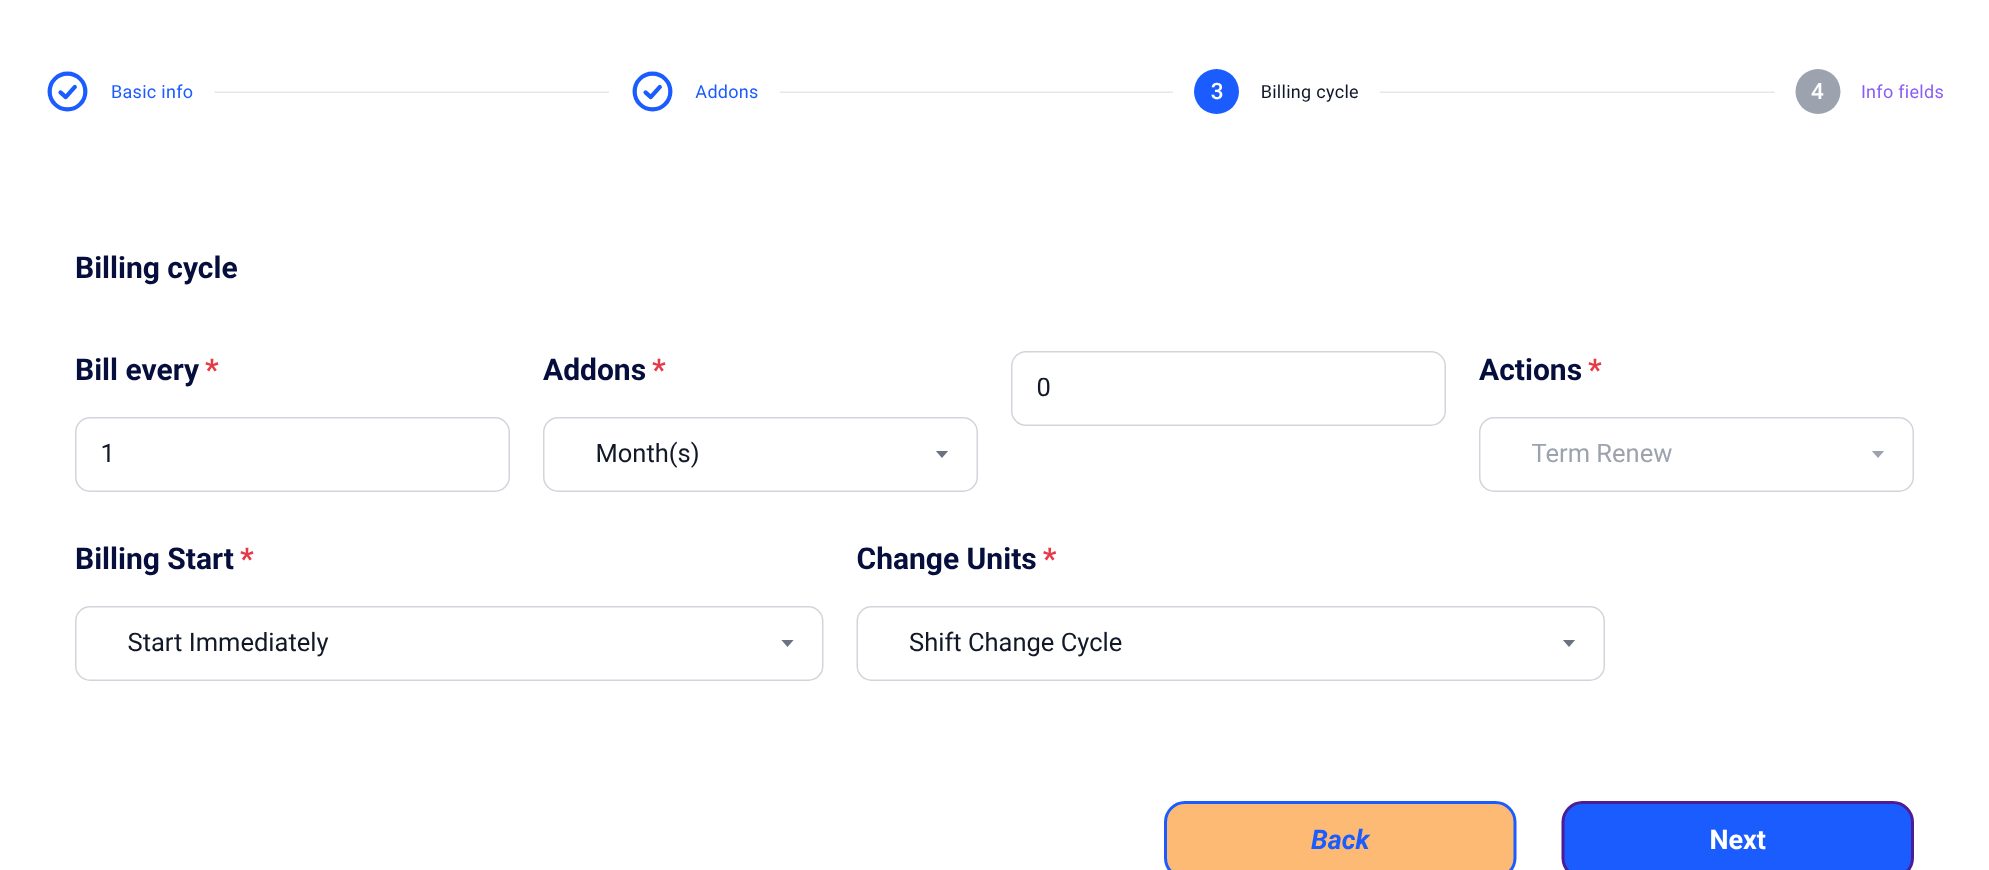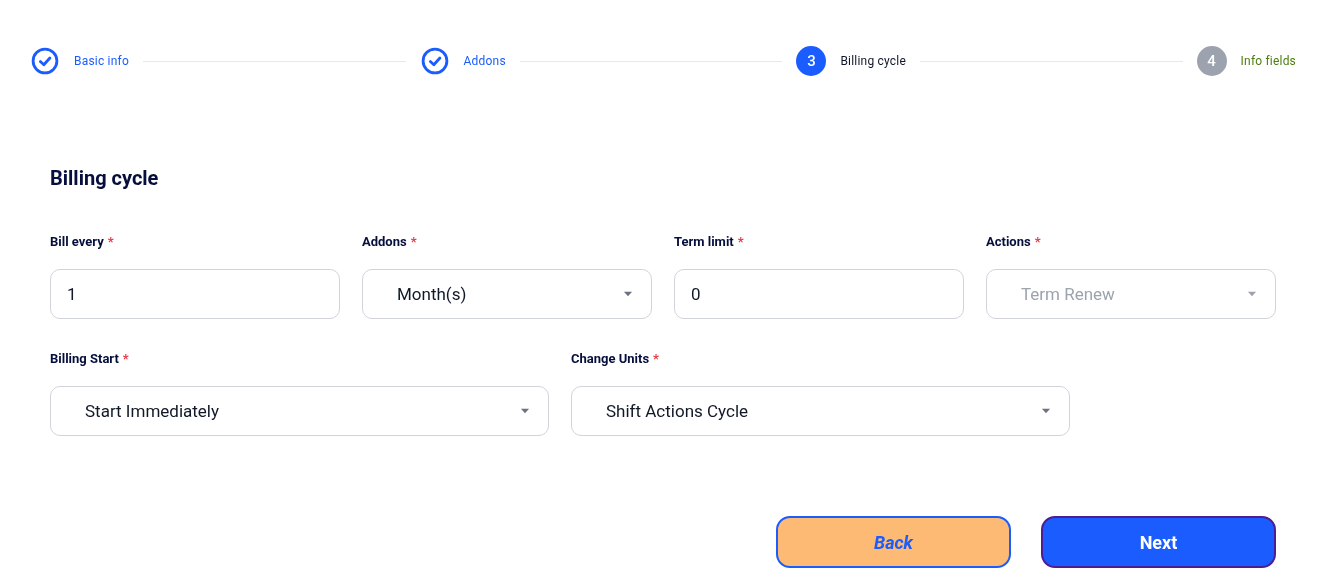--- a/index.html
+++ b/index.html
@@ -25,21 +25,21 @@
     gap: 14px;
     white-space: nowrap;
   }
   .step-label {
     font-size: 12px;
     letter-spacing: 0.2px;
   }
   .step-completed { color: #1B5CFF; }
   .step-completed .step-label { color: #1B5CFF; }
   .step-active .step-label { color: #0f172a; }
-  .step-upcoming .step-label { color: #4d7c0f; }
+  .step-upcoming .step-label { color: #8b5cf6; }
   .step-circle {
     width: 30px; height: 30px;
     border-radius: 50%;
     display: flex; align-items: center; justify-content: center;
     font-size: 15px;
   }
   .step-check {
     width: 30px; height: 30px;
     display: flex; align-items: center; justify-content: center;
   }
@@ -79,21 +79,21 @@
   .form-row-2 {
     display: grid;
     grid-template-columns: 1fr 1fr;
     gap: 22px;
     padding: 0 20px;
     max-width: 1060px;
   }
   .field { display: flex; flex-direction: column; }
   .field-label {
     color: #050E3C;
-    font-size: 13px;
+    font-size: 20px;
     font-weight: 700;
     margin-bottom: 20px;
   }
   .req { color: #e63946; font-weight: 700; margin-left: 4px; }
   .control {
     height: 50px;
     border: 1px solid #d1d5db;
     border-radius: 10px;
     padding: 0 16px;
     font-size: 17px;
@@ -213,23 +213,20 @@
       <span>Month(s)</span>
       <span class="chevron">
         <svg viewBox="0 0 24 24" width="14" height="14">
             <path d="M5 8 L12 16 L19 8 Z" fill="#6b7280"></path>
           </svg>
       </span>
     </div>
   </div>
 
   <div class="field">
-    <div class="field-label">
-      <span>Term limit</span><span class="req">*</span>
-    </div>
     <div class="control">
       <input class="control-input" value="0" style="">
     </div>
   </div>
 
   <div class="field">
     <div class="field-label">
       <span>Actions</span><span class="req">*</span>
     </div>
     <div class="control select disabled">
@@ -257,21 +254,21 @@
           </svg>
       </span>
     </div>
   </div>
 
   <div class="field">
     <div class="field-label">
       <span>Change Units</span><span class="req">*</span>
     </div>
     <div class="control select">
-      <span>Shift Actions Cycle</span>
+      <span>Shift Change Cycle</span>
       <span class="chevron">
         <svg viewBox="0 0 24 24" width="14" height="14">
             <path d="M5 8 L12 16 L19 8 Z" fill="#6b7280"></path>
           </svg>
       </span>
     </div>
   </div>
 </div>
 
 <div class="footer">

